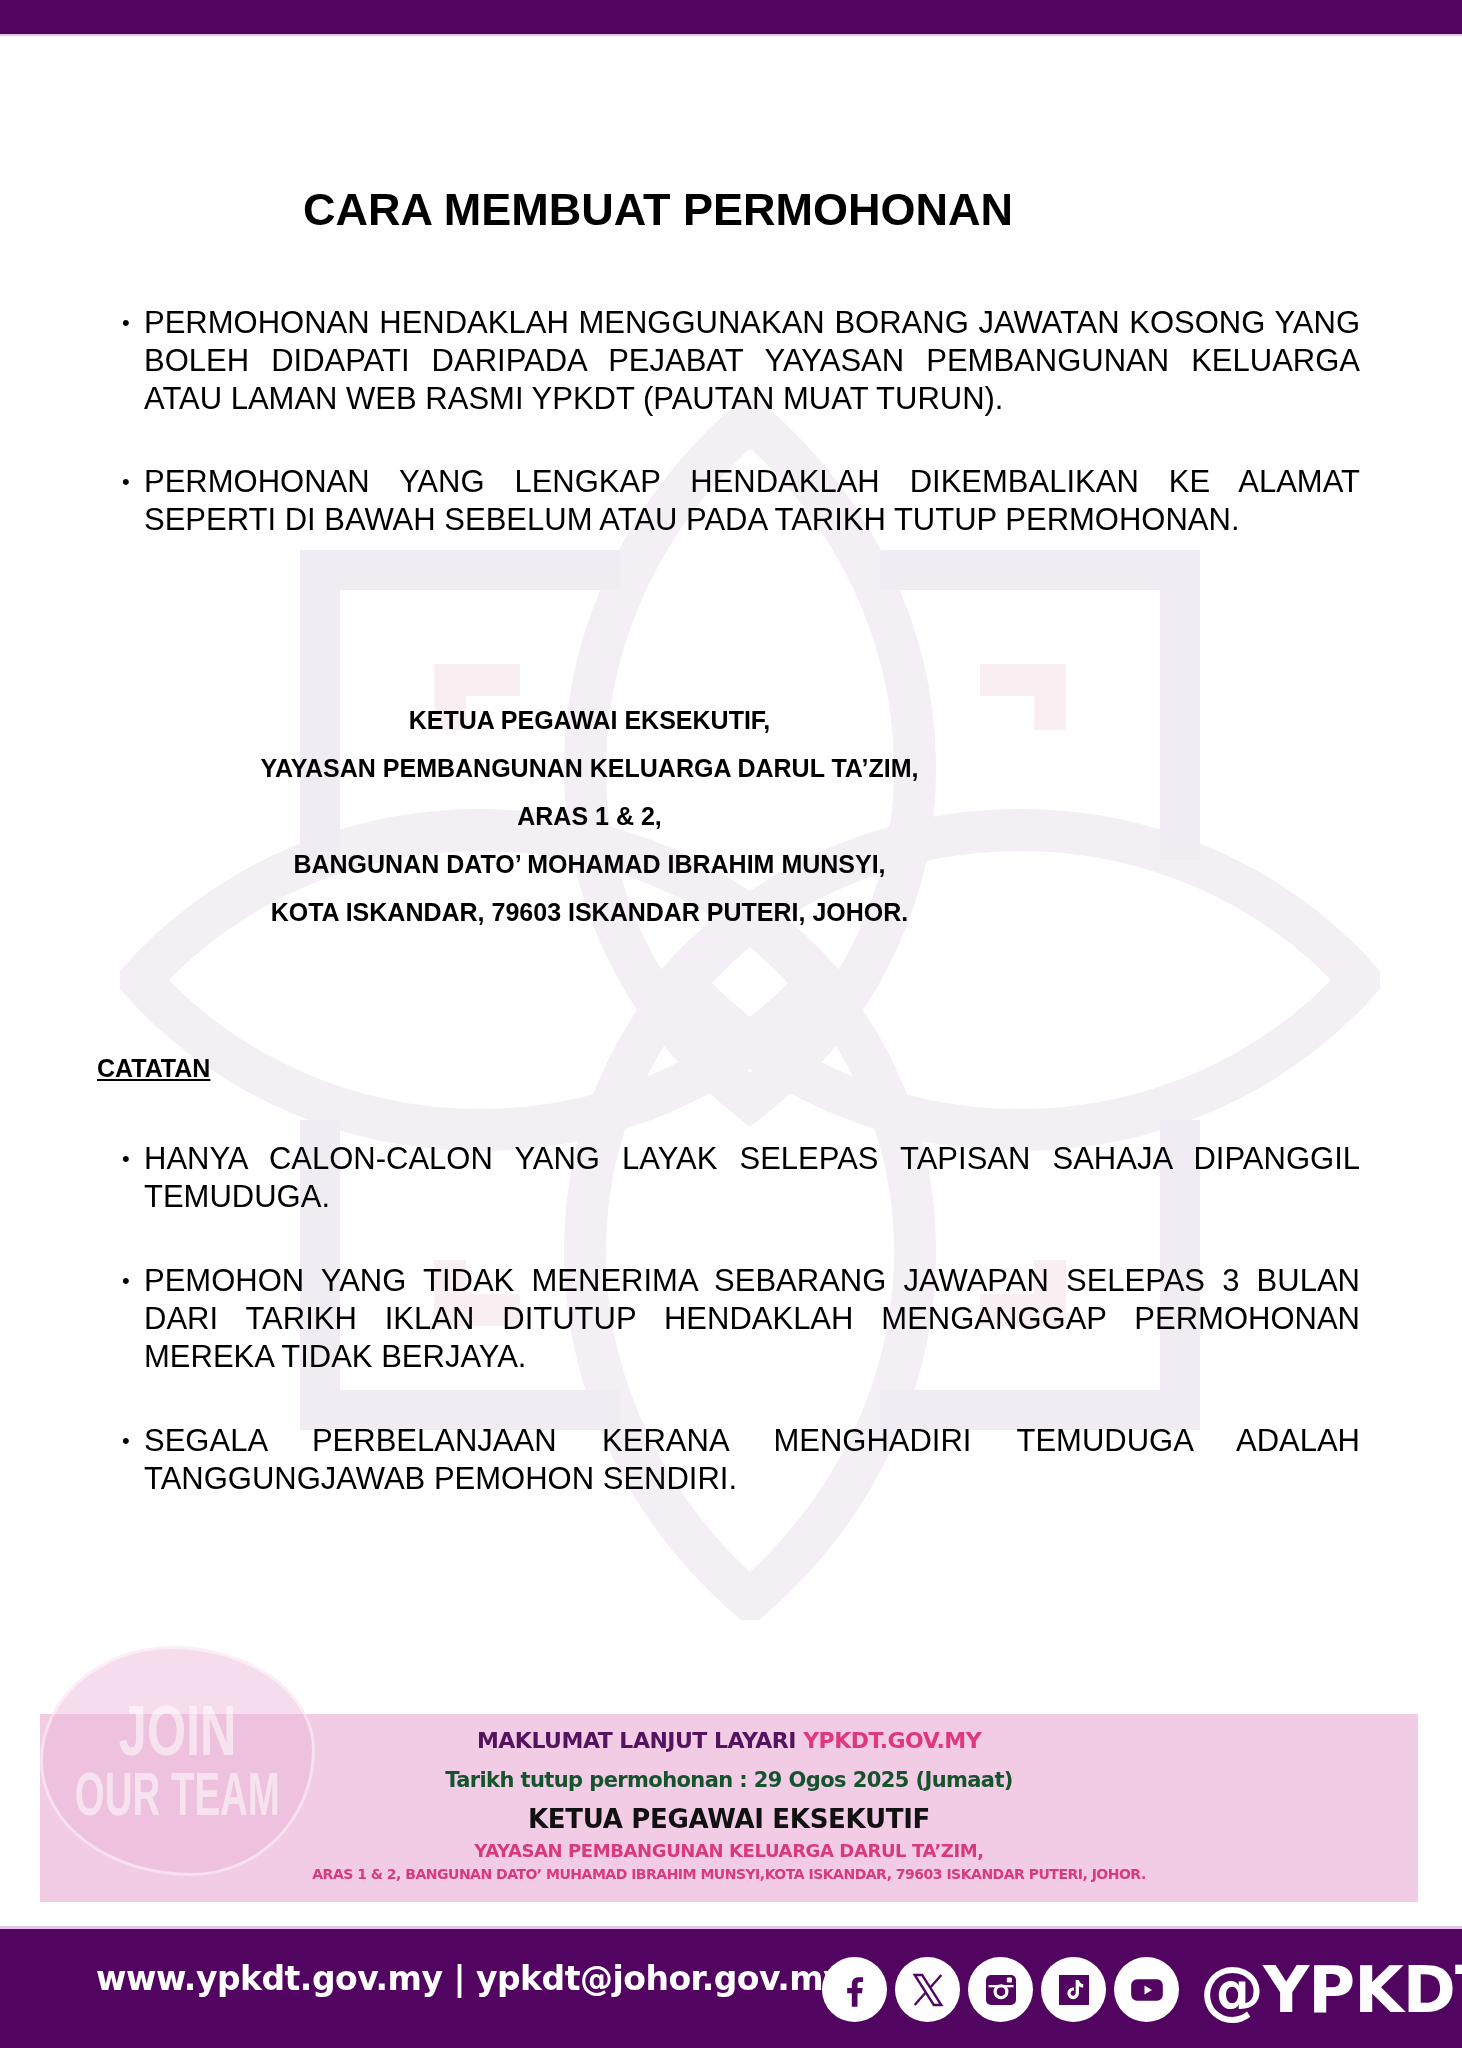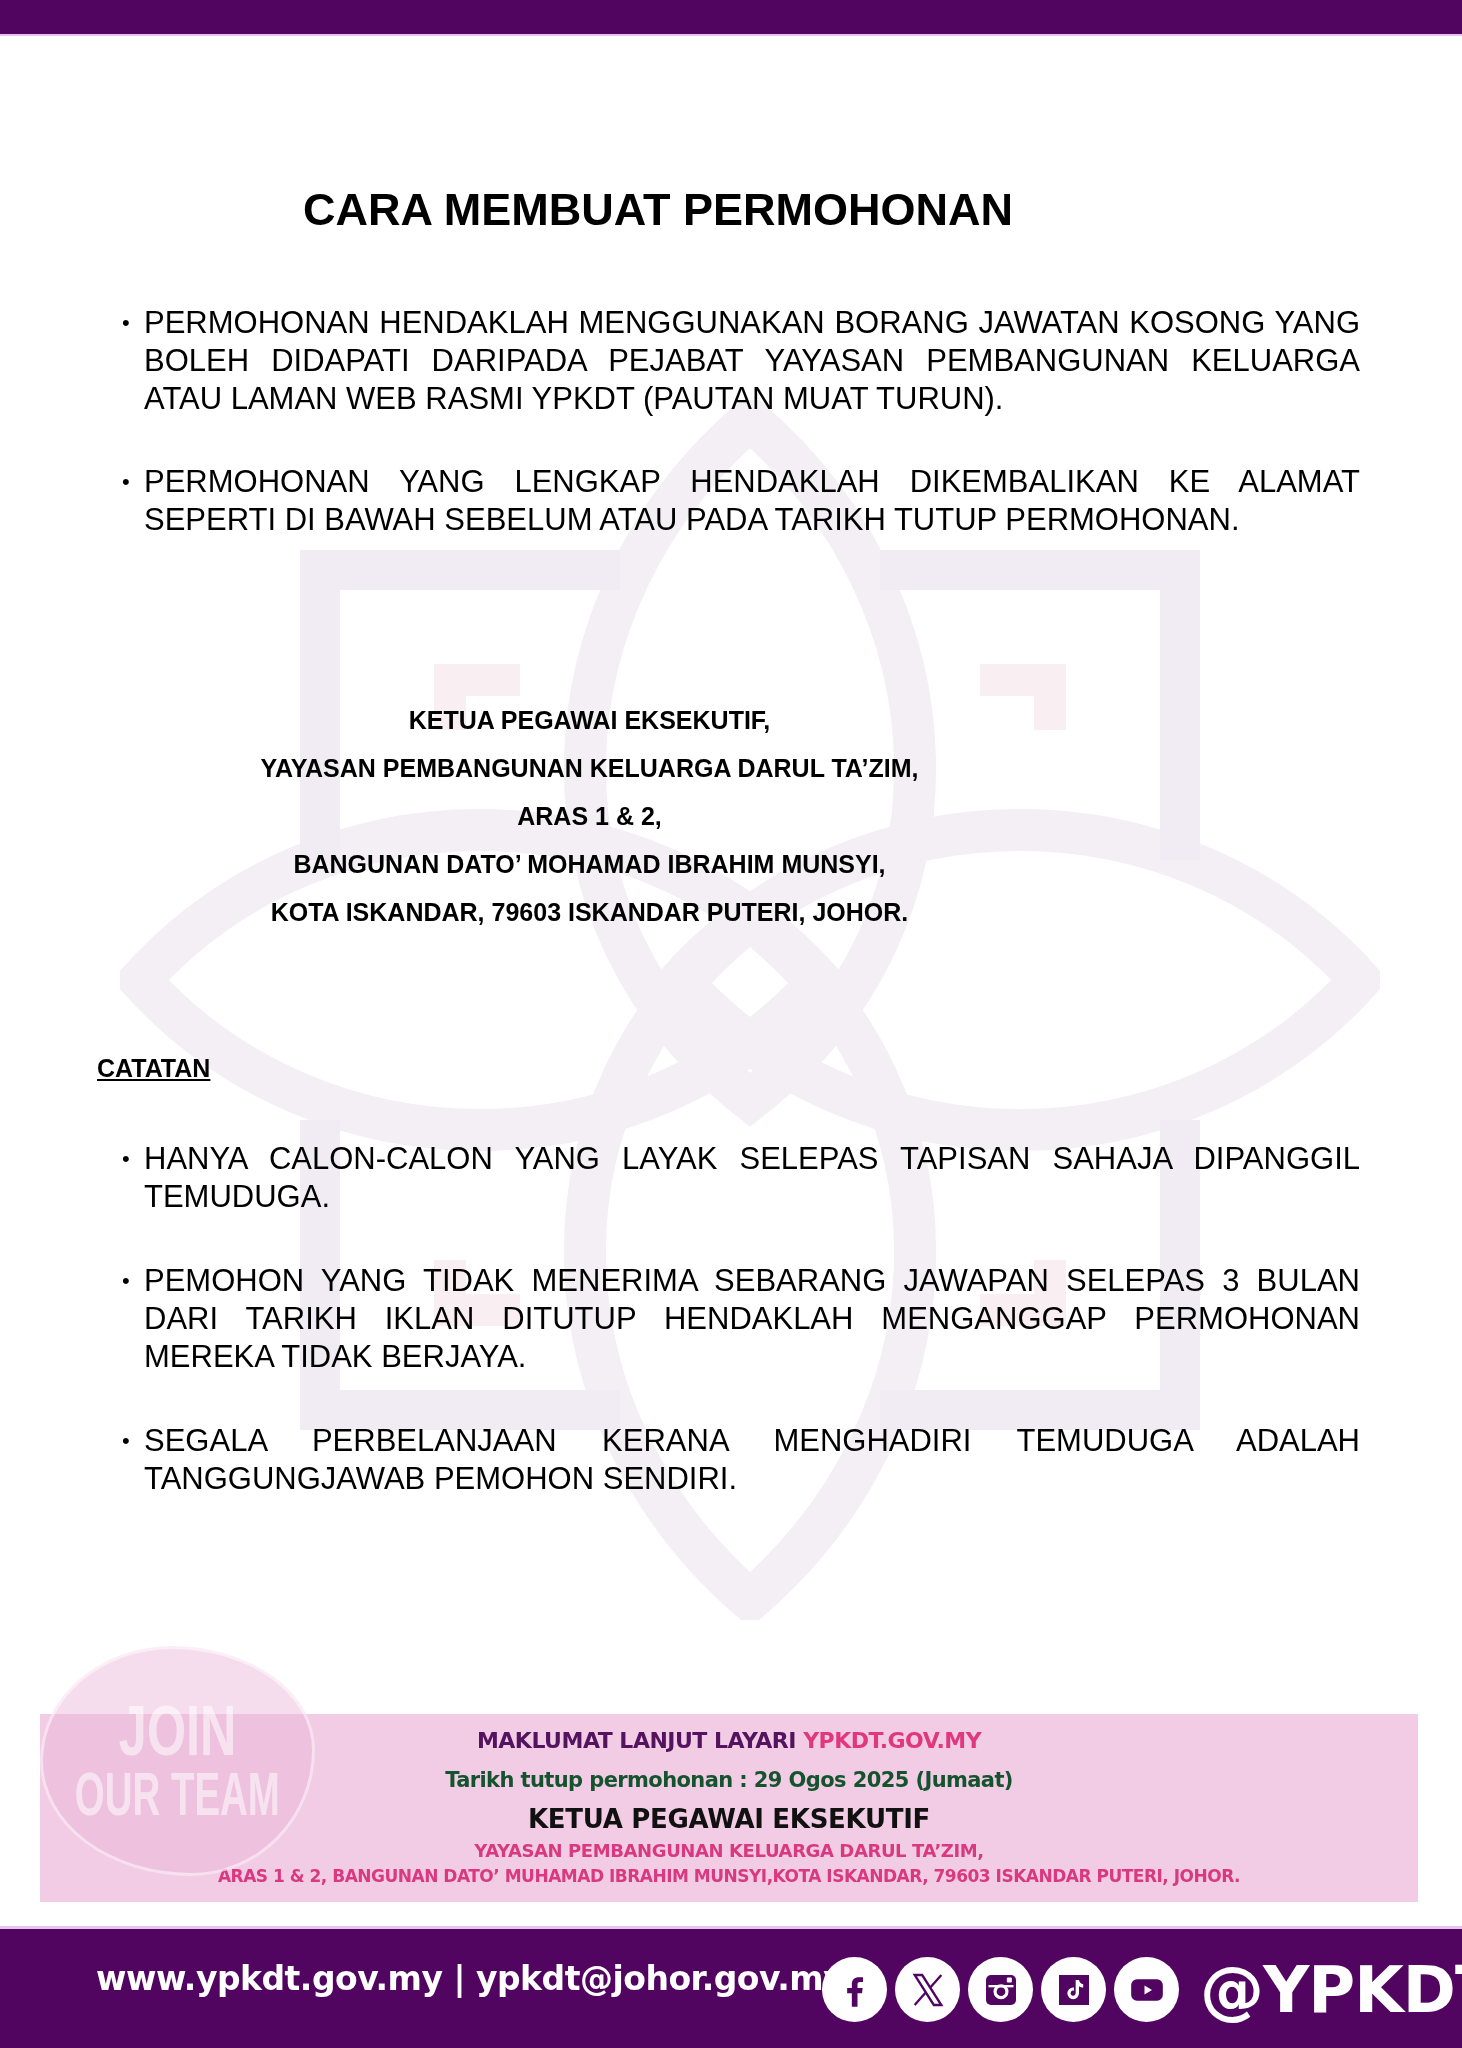--- a/index.html
+++ b/index.html
@@ -29,21 +29,21 @@
   .badge { position: absolute; left: 40px; top: 1646px; width: 275px; height: 230px; border-radius: 48% 52% 45% 55% / 50% 45% 55% 50%; background: rgba(236,180,215,0.45); border: 3px solid rgba(255,255,255,0.5); display: flex; flex-direction: column; align-items: center; justify-content: center; color: rgba(255,255,255,0.55); font-weight: bold; font-family: "Liberation Sans", sans-serif; line-height: 0.95; }
   .badge .l1 { font-size: 70px; transform: scaleX(0.72); }
   .badge .l2 { font-size: 62px; transform: scaleX(0.62); white-space: nowrap; }
 
   .info-line1 { position: absolute; left: 0; top: 14px; width: 100%; font-size: 22px; font-weight: bold; font-family: "DejaVu Sans", sans-serif; letter-spacing: -0.5px; }
   .info-line1 .purple { color: #53135f; }
   .info-line1 .pink { color: #e0377f; }
   .info-line2 { position: absolute; left: 0; top: 54px; width: 100%; font-size: 21px; font-weight: bold; color: #14532d; font-family: "DejaVu Sans", sans-serif; letter-spacing: -0.6px; }
   .info-line3 { position: absolute; left: 0; top: 90px; width: 100%; font-size: 26px; color: #111; font-family: "DejaVu Sans", sans-serif; font-weight: bold; letter-spacing: -0.3px; }
   .info-line4 { position: absolute; left: 0; top: 126px; width: 100%; font-size: 18px; color: #d8397f; font-family: "DejaVu Sans", sans-serif; font-weight: bold; letter-spacing: -0.4px; }
-  .info-line5 { position: absolute; left: 0; top: 152px; width: 100%; font-size: 17px; color: #d8397f; font-family: "DejaVu Sans", sans-serif; font-weight: bold; letter-spacing: -0.5px; }
+  .info-line5 { position: absolute; left: 0; top: 152px; width: 100%; font-size: 14px; color: #d8397f; font-family: "DejaVu Sans", sans-serif; font-weight: bold; letter-spacing: -0.5px; }
 
   .bottom-bar { position: absolute; left: 0; top: 1926px; width: 1462px; height: 122px; background: #510561; border-top: 3px solid #e7c4ee; }
   .contact { position: absolute; left: 96px; top: 30px; color: #fff; font-weight: bold; font-size: 33px; font-family: "DejaVu Sans", sans-serif; letter-spacing: -0.5px; }
   .socials { position: absolute; left: 822px; top: 28px; display: flex; gap: 8px; }
   .social { width: 65px; height: 65px; border-radius: 50%; background: #fff; display: flex; align-items: center; justify-content: center; }
   .social svg { width: 40px; height: 40px; }
   .handle { position: absolute; left: 1200px; top: 24px; color: #fff; font-weight: bold; font-size: 64px; font-family: "DejaVu Sans", sans-serif; letter-spacing: -1px; }
 </style>
 </head>
 <body>

